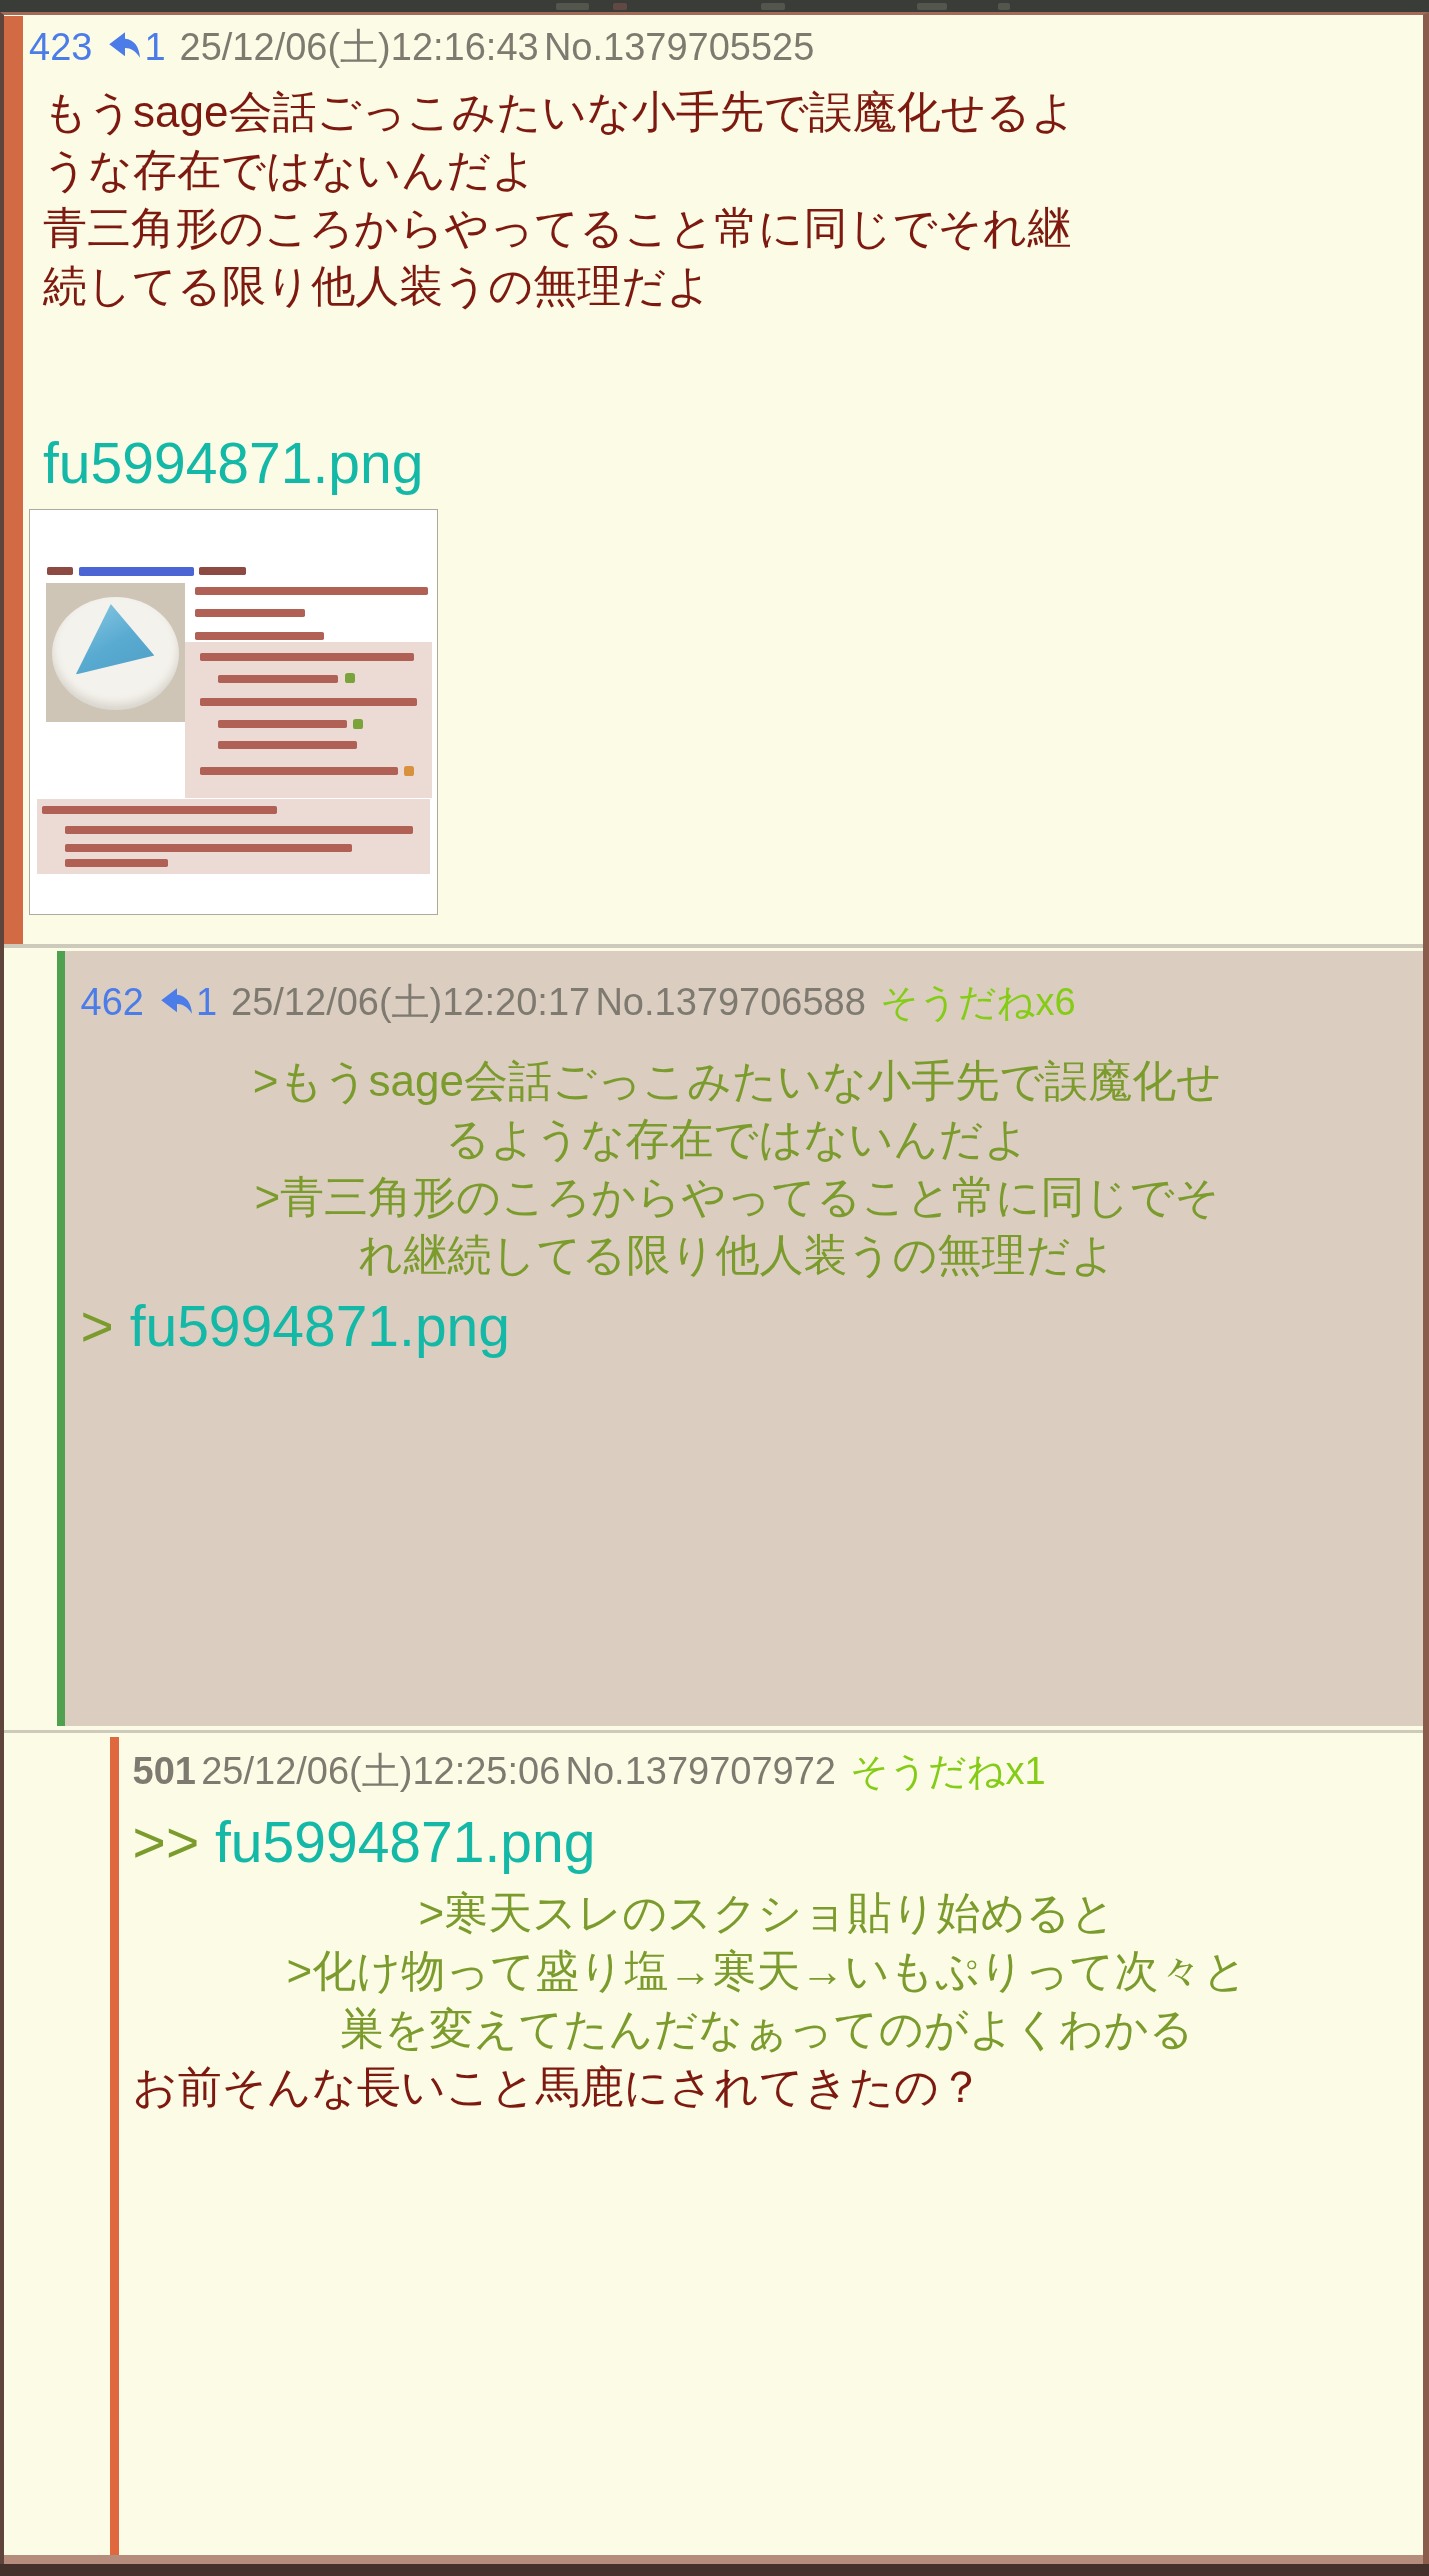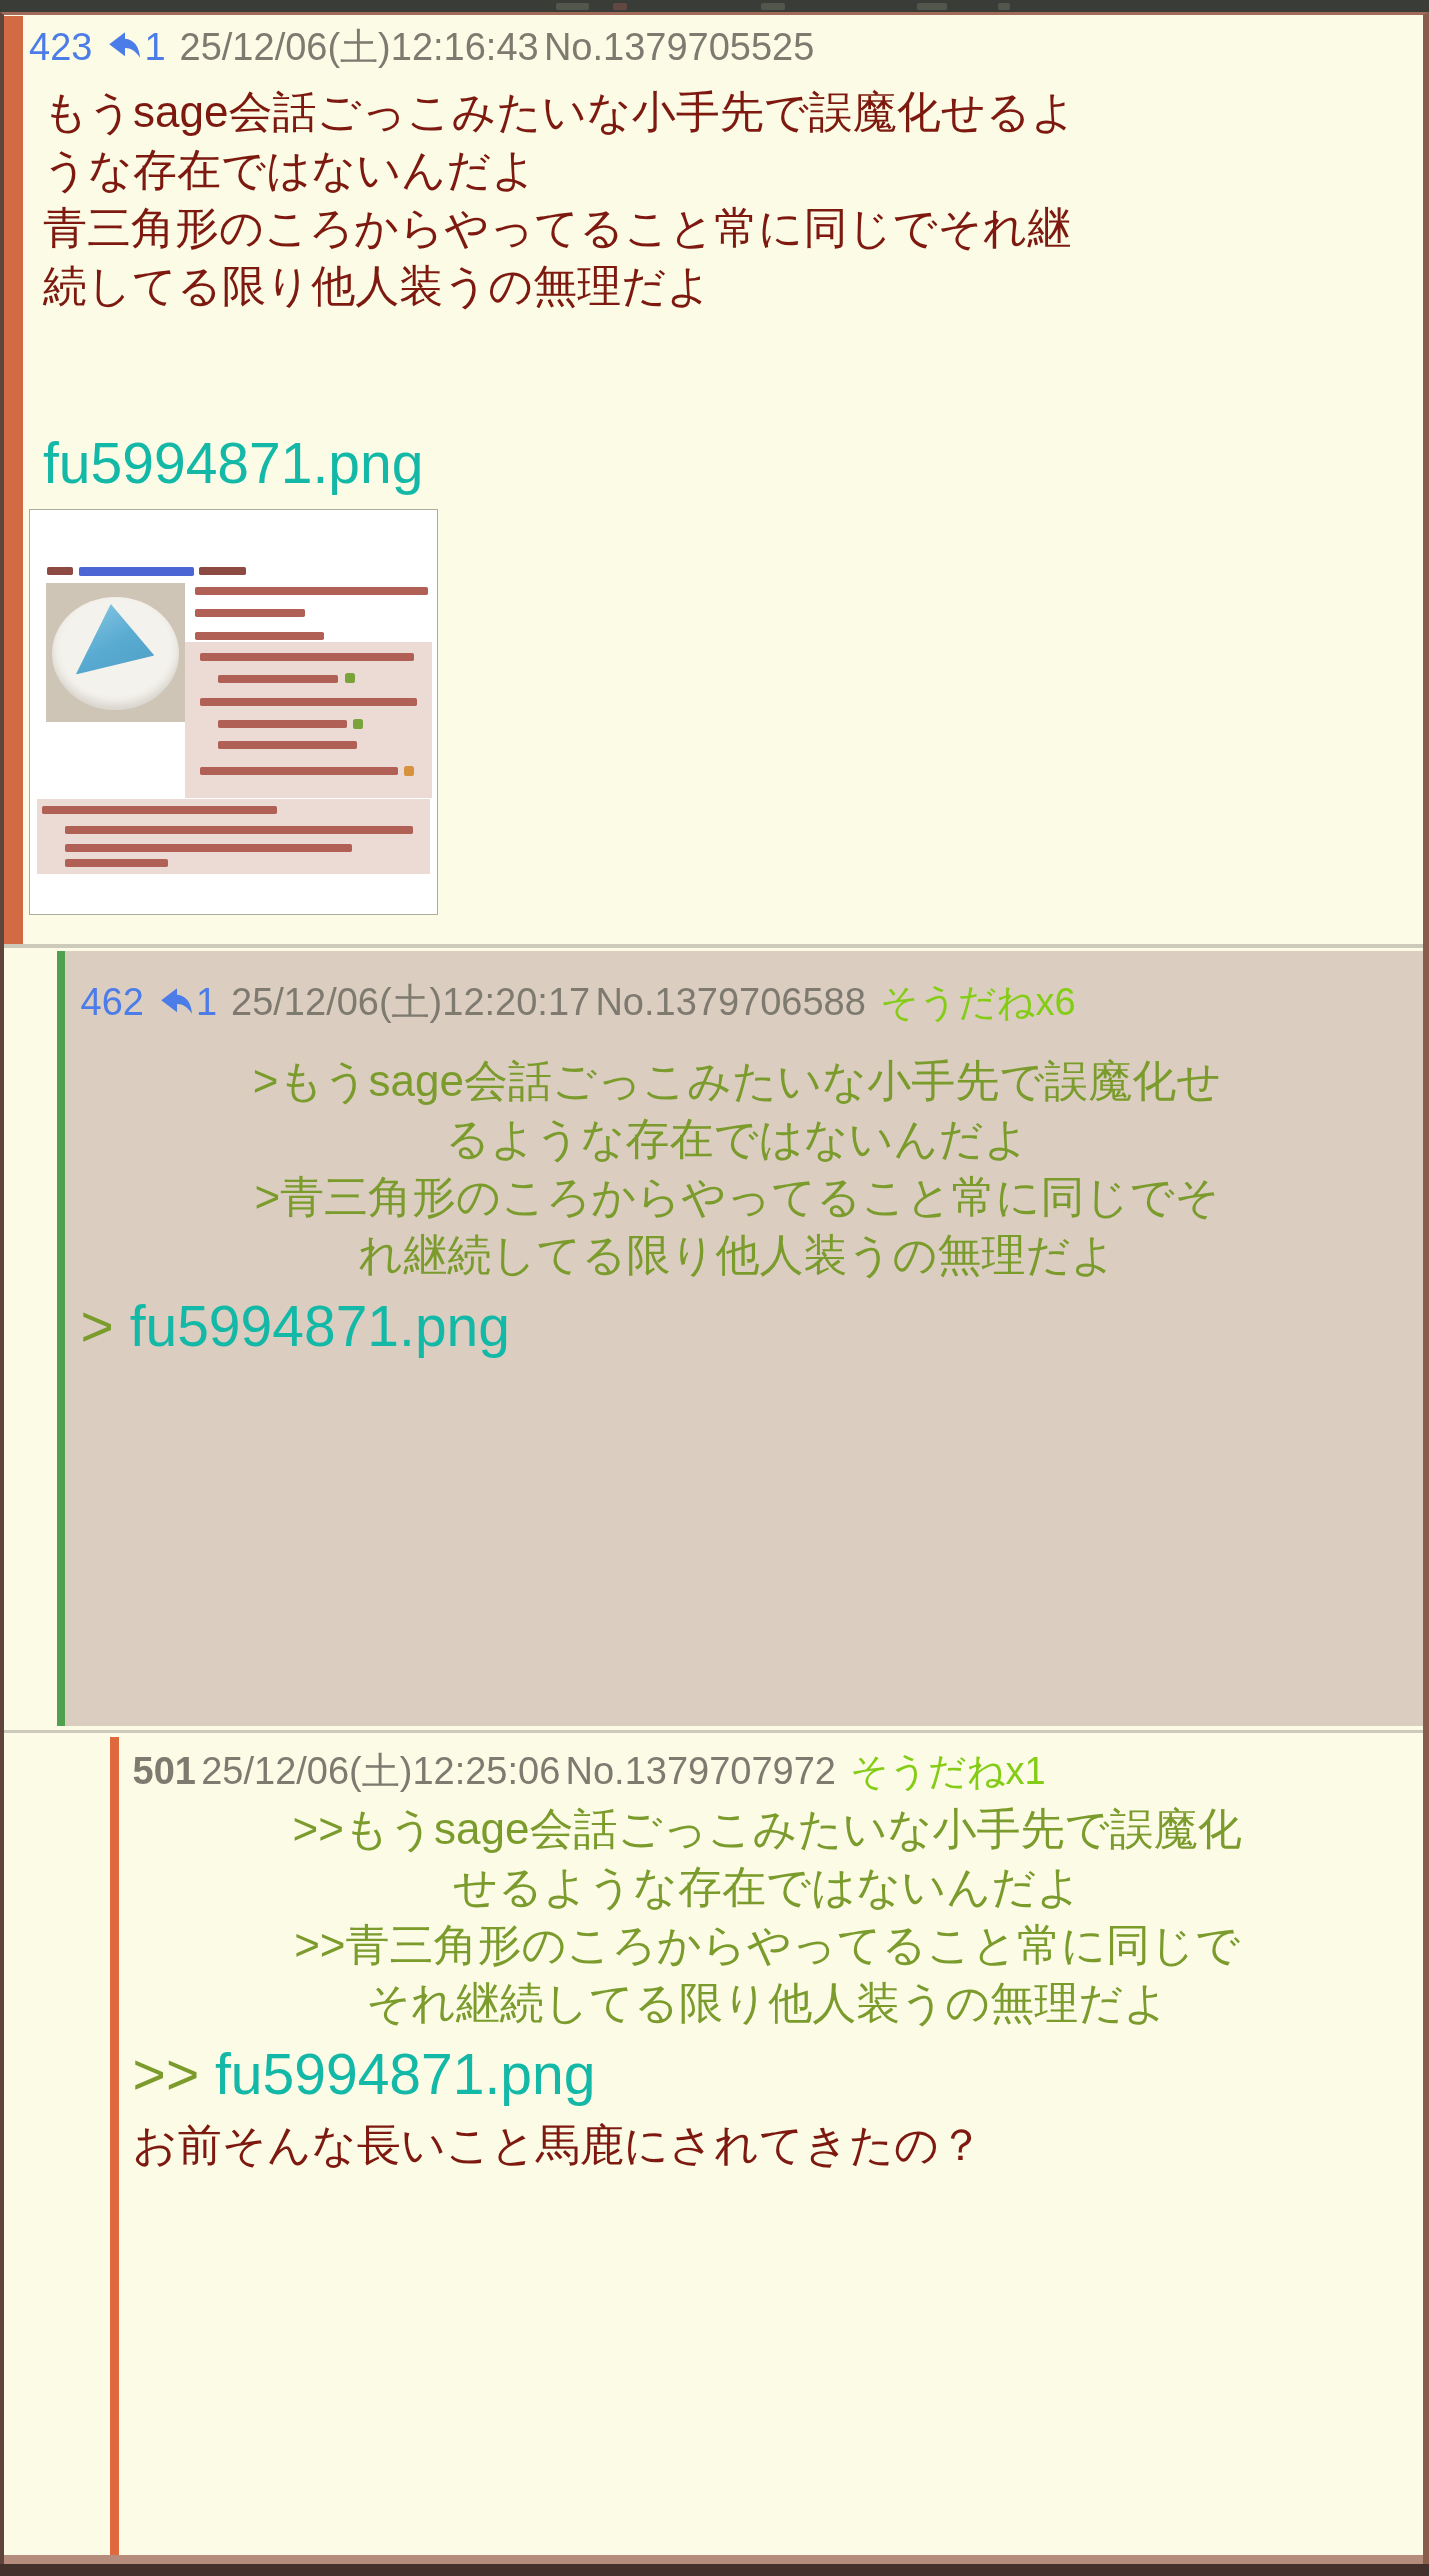--- a/index.html
+++ b/index.html
@@ -146,25 +146,24 @@
   <div class="sep" style="top:1730px;height:2.6px;"></div>
 
   <div class="p3">
     <div class="p3-bar"></div>
 
     <div class="hdr p3-hdr">
       <span class="num-gray">501</span><span class="sgap"></span><span>25/12/06(土)12:25:06</span><span class="sgap"></span><span>No.1379707972</span><span class="gap"></span><span class="souda">そうだねx1</span>
     </div>
 
     <div class="p3-body">
-      <div class="body green">&gt;&gt;もうsage会話ごっこみたいな小手先で誤魔化
-せるような存在ではないんだよ
-&gt;&gt;青三角形のころからやってること常に同じで
-それ継続してる限り他人装うの無理だよ</div>
       <div class="linkline"><span class="green">&gt;&gt; </span><a class="blue-link">fu5994871.png</a></div>
+      <div class="body green">&gt;寒天スレのスクショ貼り始めると
+&gt;化け物って盛り塩→寒天→いもぷりって次々と
+巣を変えてたんだなぁってのがよくわかる</div>
       <div class="body maroon">お前そんな長いこと馬鹿にされてきたの？</div>
     </div>
   </div>
 
   <div class="bottom-pink"></div>
   <div class="bottom-dark"></div>
 </div>
 
 
 </body></html>

